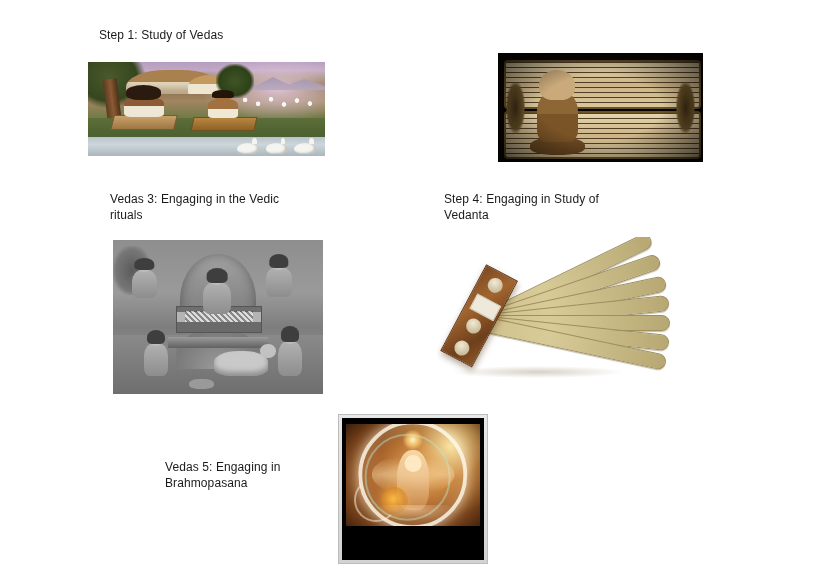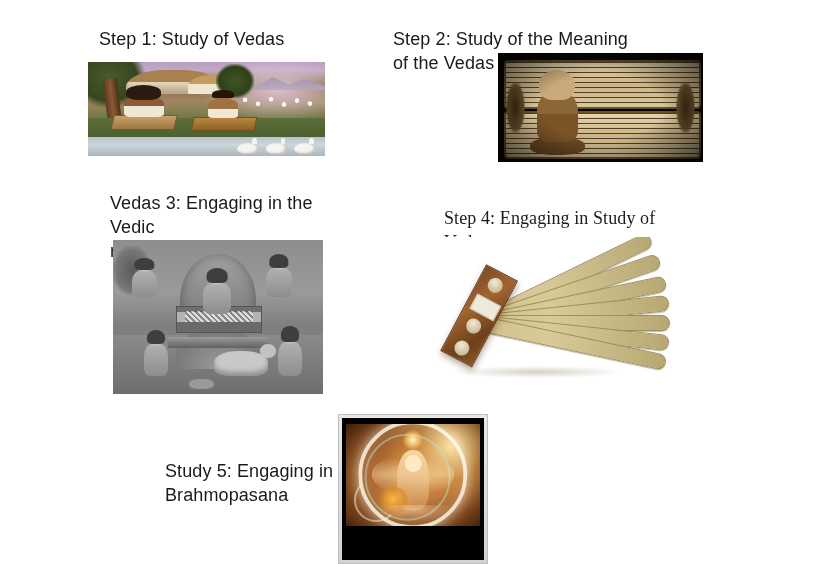--- a/index.html
+++ b/index.html
@@ -15,21 +15,21 @@
     font-family: "Liberation Sans", sans-serif;
     color: #1a1a1a;
   }
   .slide {
     position: absolute;
     inset: 0;
     background: #ffffff;
   }
   .step-label {
     position: absolute;
-    font-size: 18px;
+    font-size: 12px;
     line-height: 1.32;
     color: #1a1a1a;
     letter-spacing: 0.1px;
     white-space: pre-line;
     font-weight: 400;
   }
   .photo {
     position: absolute;
     overflow: hidden;
     background: #ffffff;
@@ -518,22 +518,20 @@
       <div class="body"></div>
       <div class="head"></div>
       <div class="hair"></div>
     </div>
     <div class="river"></div>
     <div class="swan" style="right:4%;"></div>
     <div class="swan" style="right:16%;"></div>
     <div class="swan" style="right:28%;"></div>
   </div>
 
-  <div class="step-label" style="left:393px; top:28px; width:250px;">Step 2: Study of the Meaning
-of the Vedas</div>
 
   <div class="photo img-manuscript" style="left:498px; top:53px; width:205px; height:109px;">
     <div class="leaf leaf1"></div>
     <div class="leaf leaf2"></div>
     <div class="orn l"></div>
     <div class="orn r"></div>
     <div class="sage2">
       <div class="legs"></div>
       <div class="body"></div>
       <div class="head"></div>
@@ -574,21 +572,21 @@
       <div class="h"></div>
       <div class="hr"></div>
     </div>
     <div class="fig f-br">
       <div class="b"></div>
       <div class="h"></div>
       <div class="hr"></div>
     </div>
   </div>
 
-  <div class="step-label" style="left:444px; top:207px; width:250px;font-family:Liberation Serif, serif;">Step 4: Engaging in Study of
+  <div class="step-label" style="left:444px; top:192px; width:250px;">Step 4: Engaging in Study of
 Vedanta</div>
 
   <div class="photo img-palmbook" style="left:437px; top:237px; width:245px; height:147px;">
     <div class="fan">
       <div class="blade b1"></div>
       <div class="blade b2"></div>
       <div class="blade b3"></div>
       <div class="blade b4"></div>
       <div class="blade b5"></div>
       <div class="blade b6"></div>
@@ -596,21 +594,21 @@
       <div class="cover">
         <div class="disc d1"></div>
         <div class="band"></div>
         <div class="disc d2"></div>
         <div class="disc d3"></div>
       </div>
     </div>
     <div class="shadow"></div>
   </div>
 
-  <div class="step-label" style="left:165px; top:460px; width:220px;">Study 5: Engaging in
+  <div class="step-label" style="left:165px; top:460px; width:220px;">Vedas 5: Engaging in
 Brahmopasana</div>
 
   <div class="frame5" style="left:338px; top:414px; width:150px; height:150px;">
     <div class="inner">
       <div class="img-aura">
         <div class="ring2"></div>
         <div class="wings"></div>
         <div class="figure"></div>
         <div class="star"></div>
         <div class="ring"></div>

